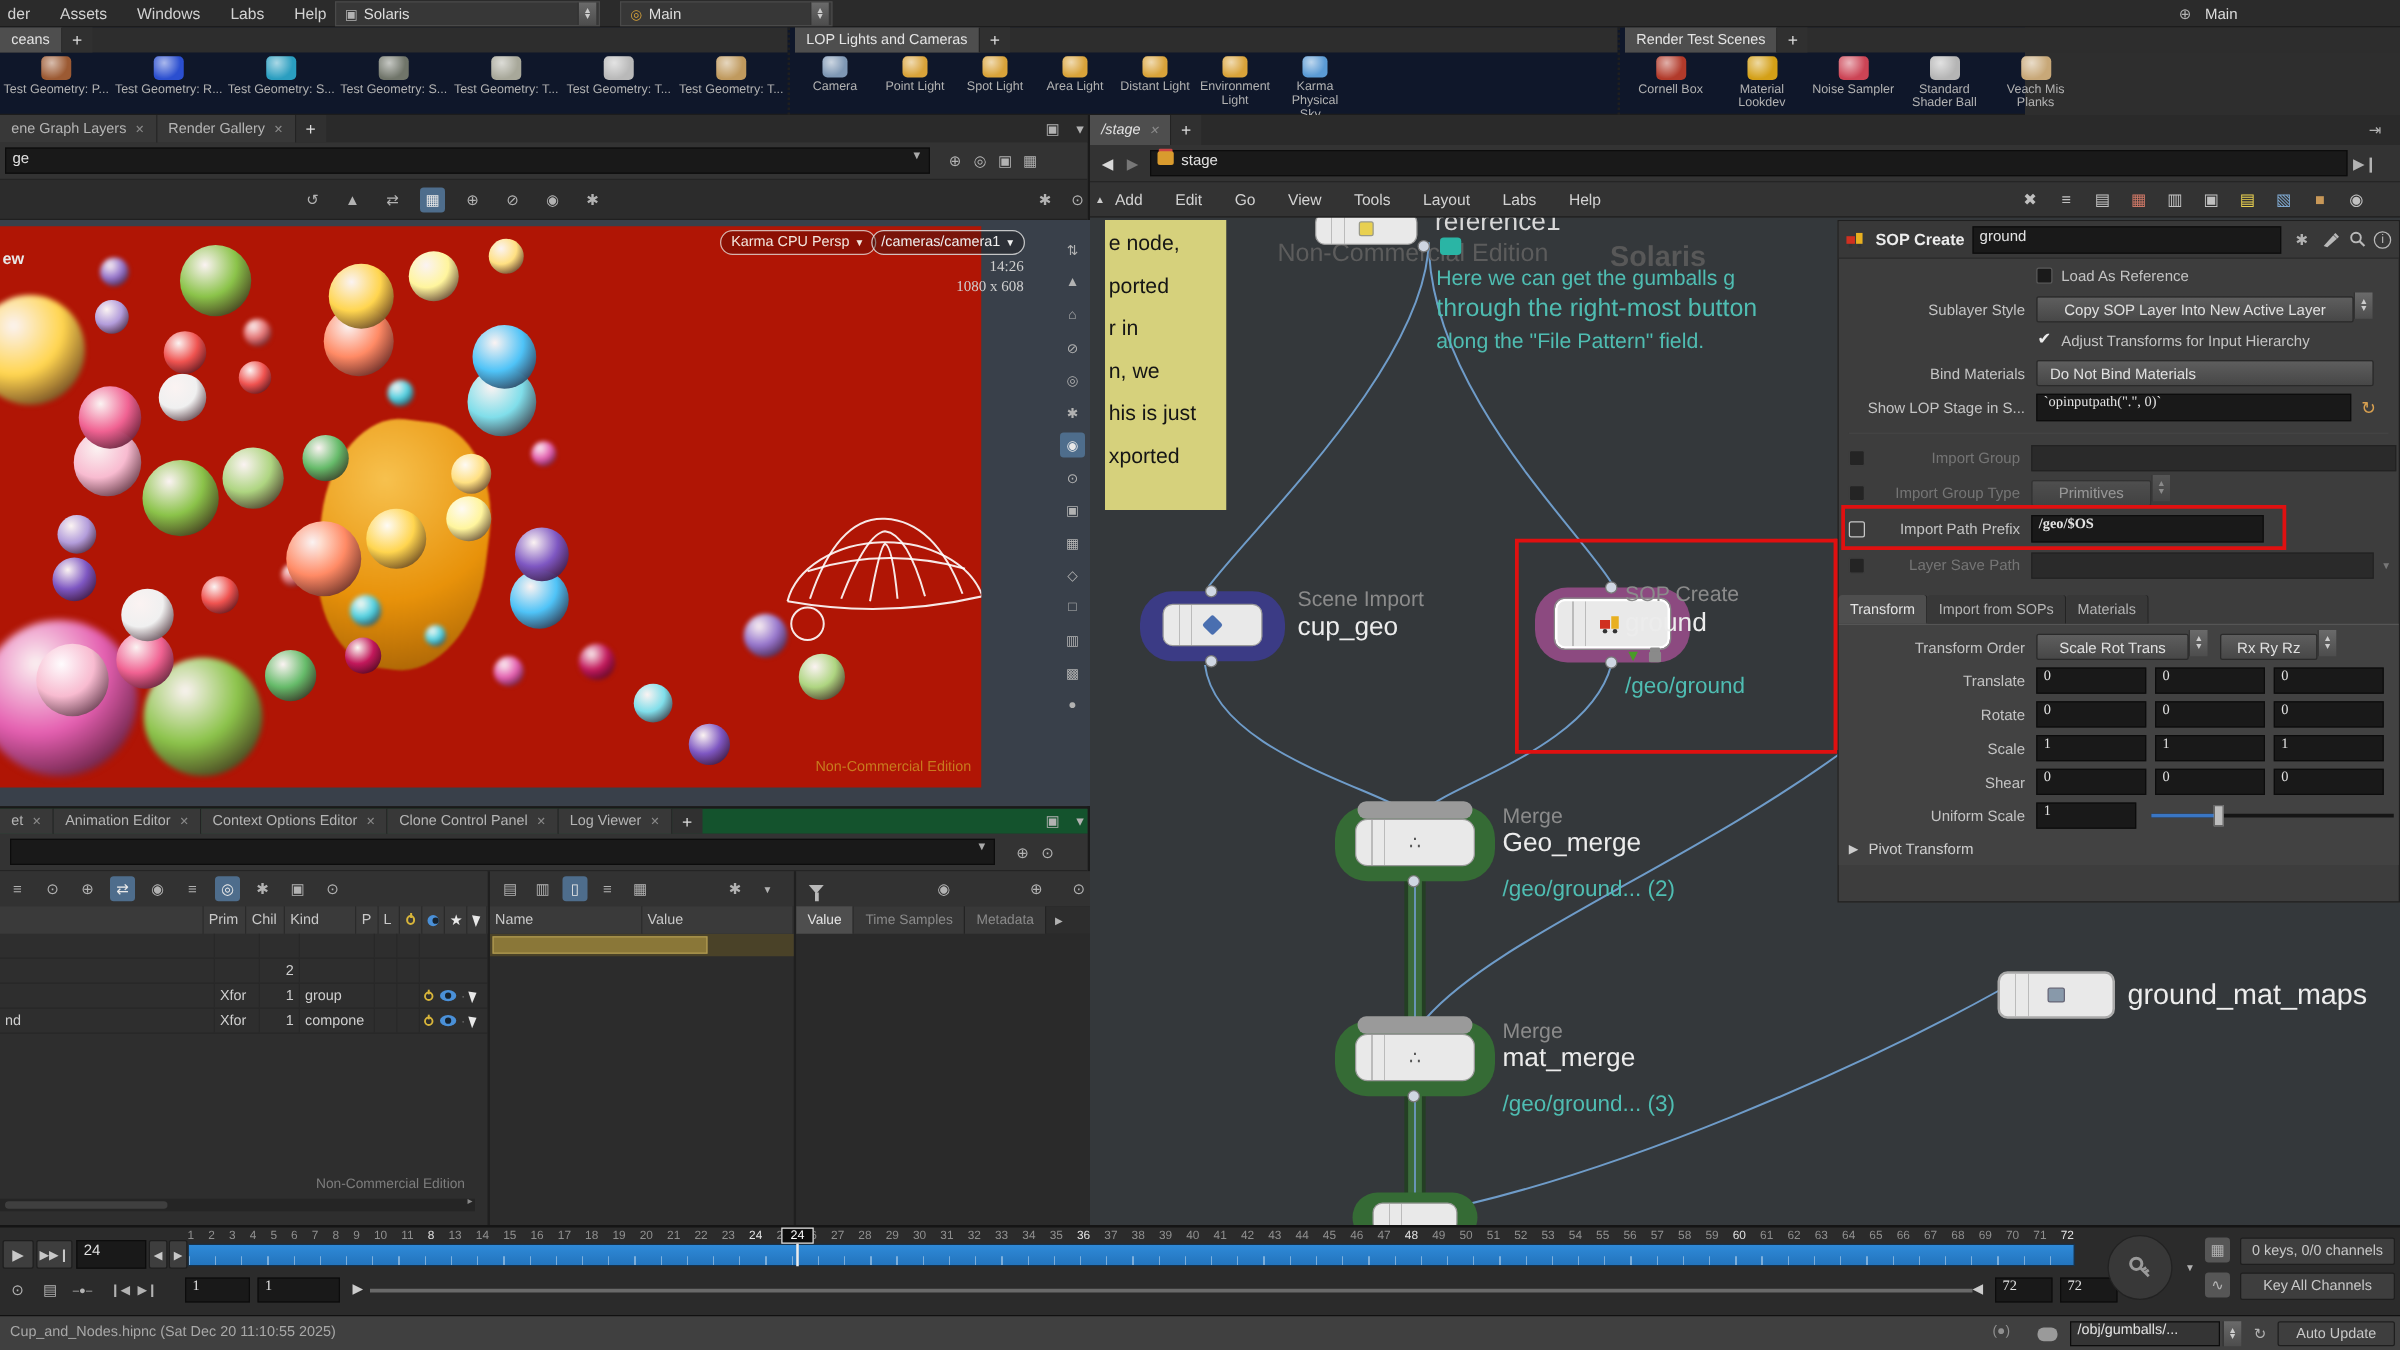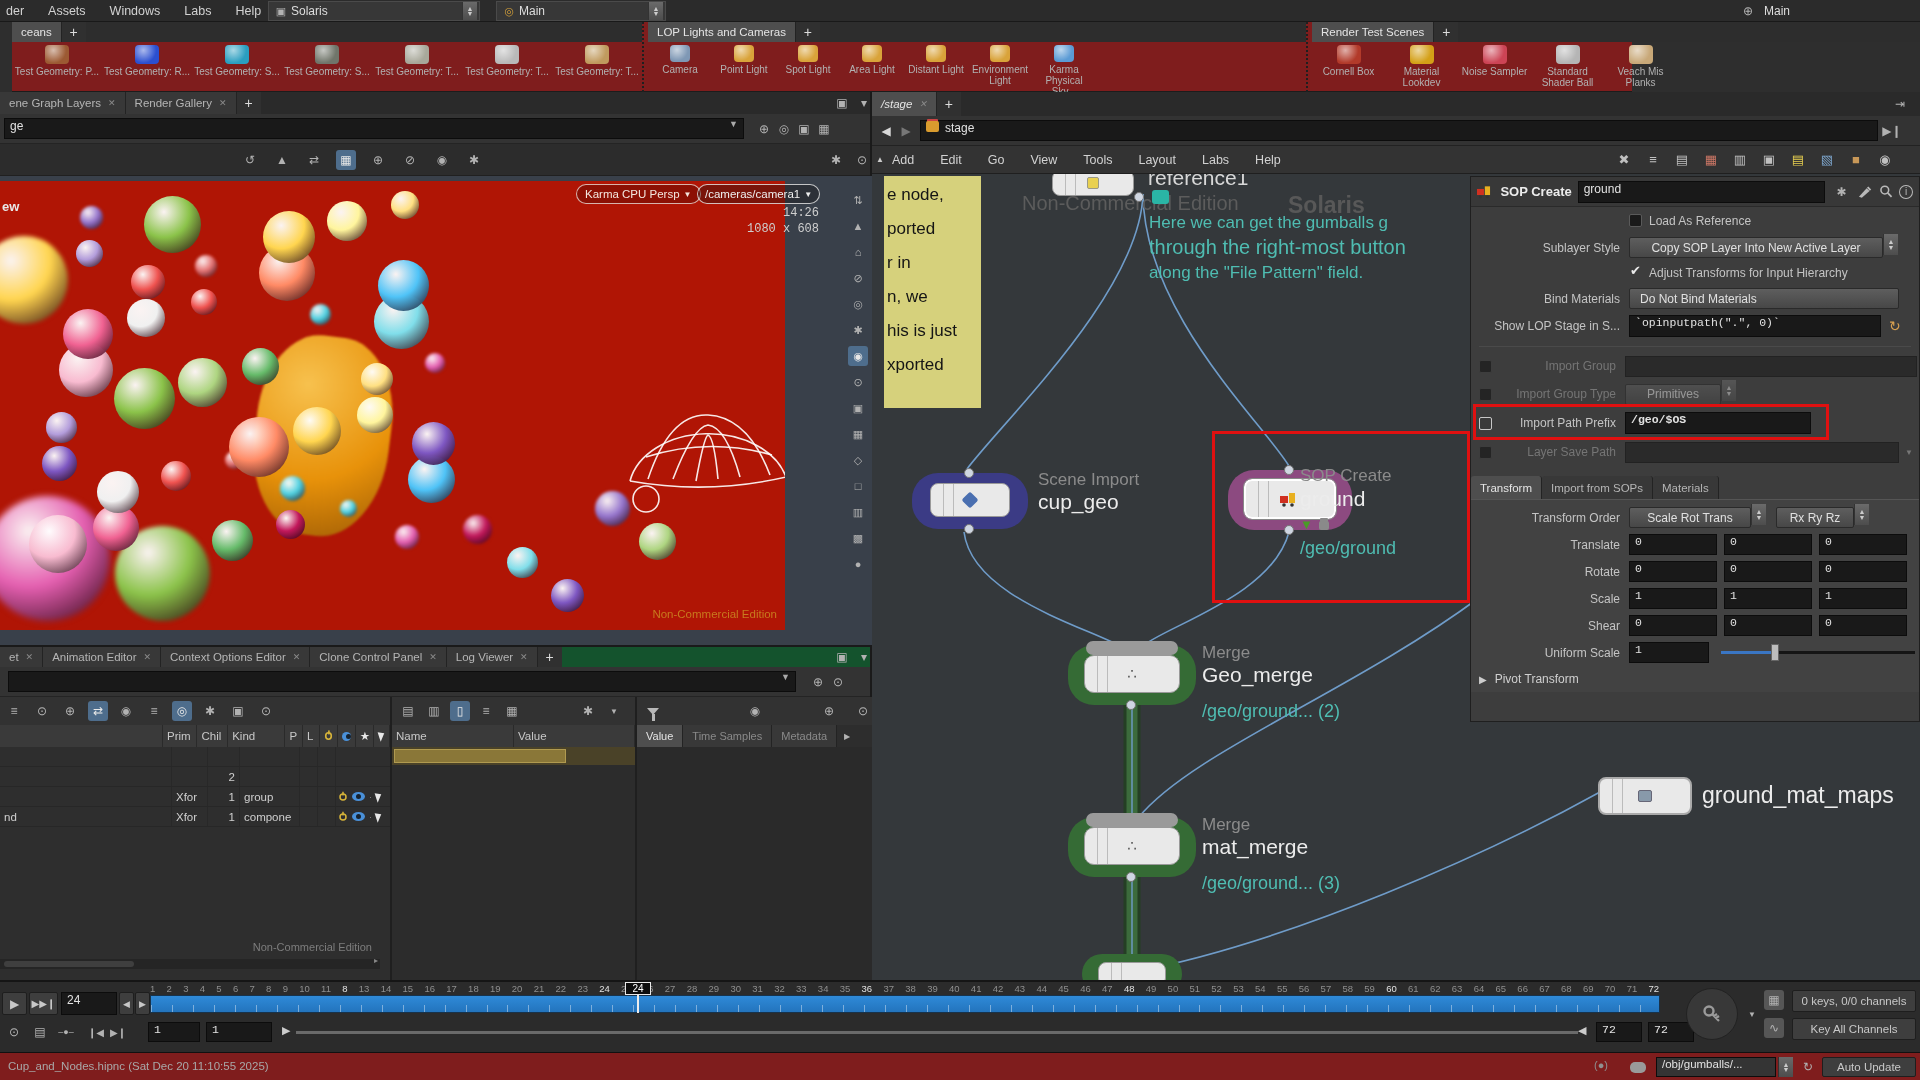--- a/index.html
+++ b/index.html
@@ -12,21 +12,21 @@
   .ic.on,.ic.hl{background:#4e6d8c;border-radius:3px;color:#e8e8e8}
   .ic.hl2{background:#565656;border-radius:3px}
   .tab{height:100%;padding:0 9px;background:#383838;color:#b5b5b5;font-size:11.5px;
        display:flex;align-items:center;gap:7px;border-right:1px solid #232323;white-space:nowrap}
   .tab.on{background:#4e4e4e;color:#e4e4e4}
   .tab .x{color:#8a8a8a;font-size:9px}
   .addtab{width:24px;height:100%;display:flex;align-items:center;justify-content:center;
           color:#ddd;font-size:14px;background:#303030}
   .fld{background:#191919;border:1px solid #0c0c0c;color:#e2e2e2;font-size:12px;
        display:flex;align-items:flex-start;padding:0 5px}
-  .mono{font-family:Liberation Mono, monospace;font-size:11.5px}
+  .mono{font-family:Liberation Serif, serif;font-size:11.5px}
   .dd{background:linear-gradient(#5e5e5e,#474747);border:1px solid #2a2a2a;border-radius:2px;
       color:#e0e0e0;font-size:12px;display:flex;align-items:center;justify-content:center}
   .spin{width:15px;align-self:stretch;background:linear-gradient(#6a6a6a,#4d4d4d);
         border-left:1px solid #333;display:flex;flex-direction:column;align-items:center;
         justify-content:center;color:#ccc;font-size:7px;line-height:.75;flex:none}
   .cb{width:13px;height:13px;background:#1a1a1a;border:1px solid #5a5a5a;border-radius:2px;
       position:relative;flex:none}
   .cb.dimc{border-color:#3d3d3d;background:#242424}
   .cb.on::after{content:"✔";color:#ececec;font-size:13px;position:absolute;left:1px;top:-4px}
   .plabel{color:#c4c4c4;font-size:12px;text-align:right;width:150px;padding-right:9px;
@@ -99,21 +99,21 @@
         <span>▲</span>
         <span>▼</span>
       </span>
   </div>
   <div class="abs r" style="right:130px;top:1px;height:20px;gap:6px">
     <span class="ic">⊕</span>
     <span style="font-size:12px;color:#ddd">Main</span>
   </div>
 </div>
 
-<div class="abs" style="left:12px;top:22px;width:1620px;height:70px;background:#7f1d1d;border-bottom:1px solid #1c1c1c">
+<div class="abs" style="left:0;top:22px;width:1620px;height:70px;background:#0f172a;border-bottom:1px solid #1c1c1c">
 
   <div class="abs" style="left:0;top:0;width:632px;height:70px;border-right:2px dotted #1f1f1f">
     <div class="r" style="height:20px;background:#2d2d2d">
       <div class="tab on">
           <span>ceans</span>
         </div>
       <div class="addtab">+</div>
     </div>
     <div class="r" style="height:50px;align-items:flex-start">
 
@@ -1045,21 +1045,21 @@
   <span class="ic abs hl2" style="left:1764px;top:8px">▦</span>
   <span class="ic abs hl2" style="left:1764px;top:36px">∿</span>
   <div class="btn abs" style="left:1792px;top:8px;width:124px;height:22px;font-size:11.5px">
     <span>0 keys, 0/0 channels</span>
   </div>
   <div class="btn abs" style="left:1792px;top:36px;width:124px;height:22px;font-size:11.5px">
     <span>Key All Channels</span>
   </div>
 </div>
 
-<div class="abs" style="left:0;top:1052px;width:1920px;height:28px;background:#7f1d1d;border-top:1px solid #111">
+<div class="abs" style="left:0;top:1052px;width:1920px;height:28px;background:#404040;border-top:1px solid #111">
   <span class="abs" style="left:8px;top:7px;font-size:11.5px;color:#a8a8a8">Cup_and_Nodes.hipnc (Sat Dec 20 11:10:55 2025)</span>
   <span class="abs" style="left:1594px;top:6px;color:#909090;font-size:11px">(●)</span>
   <span class="abs" style="left:1630px;top:9px;width:16px;height:11px;background:#9a9a9a;border-radius:5px"></span>
   <div class="fld abs" style="left:1656px;top:4px;width:120px;height:20px;background:#343434">
     <span style="flex:1;font-size:11.5px;white-space:nowrap">/obj/gumballs/...</span>
   </div>
   <span class="spin abs" style="left:1778px;top:4px;height:20px">
       <span>▲</span>
       <span>▼</span>
     </span>

